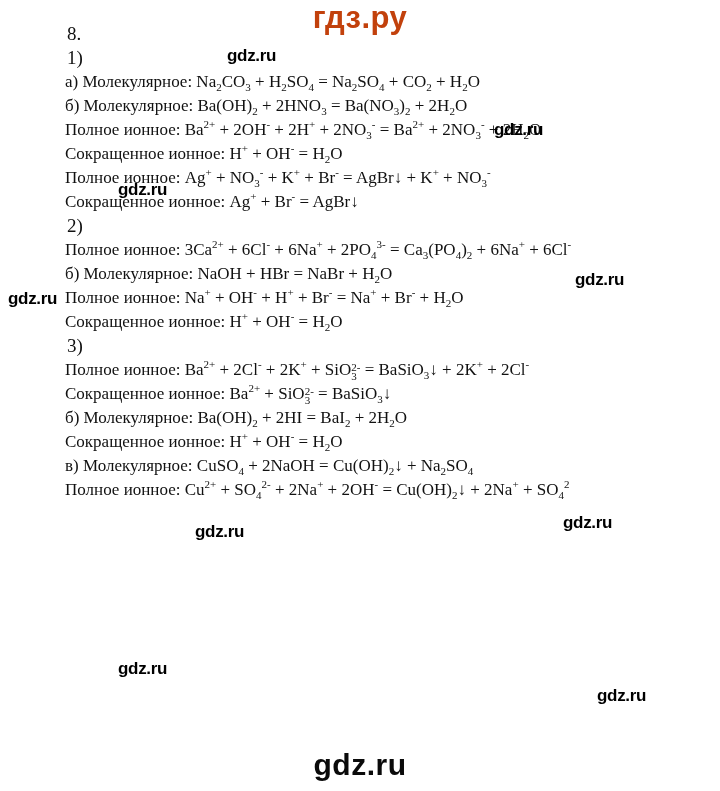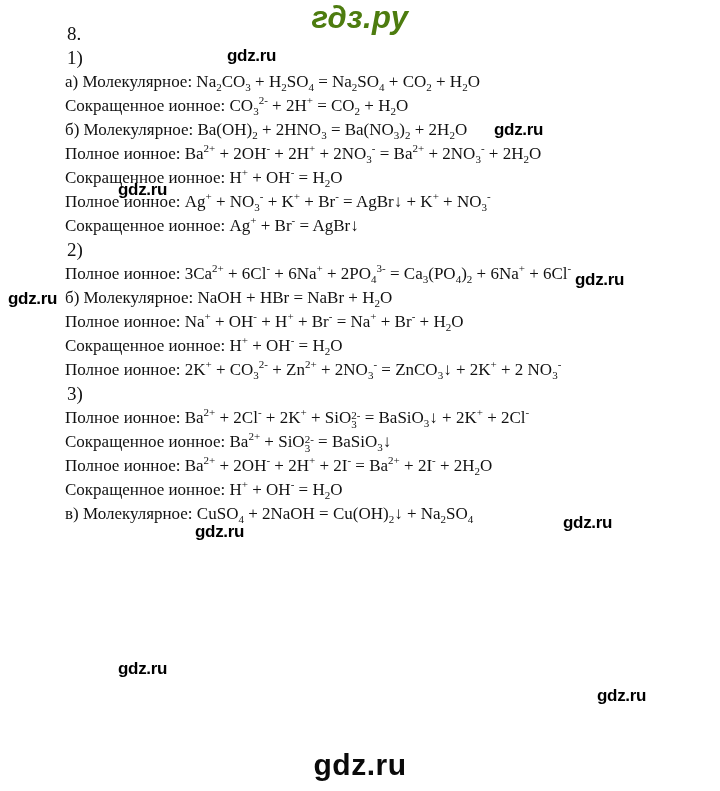--- a/index.html
+++ b/index.html
@@ -9,23 +9,22 @@
     background:#ffffff;
     color:#111;
     overflow:hidden;
     font-family:"Liberation Serif", serif;
   }
   .site-header{
     position:absolute;top:1px;left:0;width:100%;
     text-align:center;
     font-family:"Liberation Sans", sans-serif;
     font-weight:bold;font-size:31px;line-height:34px;
-    color:#4d7c0f;
+    color:#c2410c;
     letter-spacing:0.5px;
-    font-style:italic;
   }
   .site-footer{
     position:absolute;top:748px;left:0;width:100%;
     text-align:center;
     font-family:"Liberation Sans", sans-serif;
     font-weight:bold;font-size:30px;line-height:34px;
     color:#0a0a0a;
     letter-spacing:0.5px;
   }
   .content{
@@ -64,38 +63,37 @@
 
 <div class="page">
 
   <div class="site-header">гдз.ру</div>
 
   <div class="content">
     <div class="row problem-number">8.</div>
     <div id="sections">
         <div class="row section-number">1)</div>
         <div class="row eq">а) Молекулярное: Na<sub>2</sub>CO<sub>3</sub> + H<sub>2</sub>SO<sub>4</sub> = Na<sub>2</sub>SO<sub>4</sub> + CO<sub>2</sub> + H<sub>2</sub>O</div>
-        <div class="row eq">Сокращенное ионное: CO<sub>3</sub><sup>2-</sup> + 2H<sup>+</sup> = CO<sub>2</sub> + H<sub>2</sub>O</div>
         <div class="row eq">б) Молекулярное: Ba(OH)<sub>2</sub> + 2HNO<sub>3</sub> = Ba(NO<sub>3</sub>)<sub>2</sub> + 2H<sub>2</sub>O</div>
         <div class="row eq">Полное ионное: Ba<sup>2+</sup> + 2OH<sup>-</sup> + 2H<sup>+</sup> + 2NO<sub>3</sub><sup>-</sup> = Ba<sup>2+</sup> + 2NO<sub>3</sub><sup>-</sup> + 2H<sub>2</sub>O</div>
         <div class="row eq">Сокращенное ионное: H<sup>+</sup> + OH<sup>-</sup> = H<sub>2</sub>O</div>
         <div class="row eq">Полное ионное: Ag<sup>+</sup> + NO<sub>3</sub><sup>-</sup> + K<sup>+</sup> + Br<sup>-</sup> = AgBr↓ + K<sup>+</sup> + NO<sub>3</sub><sup>-</sup></div>
         <div class="row eq">Сокращенное ионное: Ag<sup>+</sup> + Br<sup>-</sup> = AgBr↓</div>
         <div class="row section-number">2)</div>
         <div class="row eq">Полное ионное: 3Ca<sup>2+</sup> + 6Cl<sup>-</sup> + 6Na<sup>+</sup> + 2PO<sub>4</sub><sup>3-</sup> = Ca<sub>3</sub>(PO<sub>4</sub>)<sub>2</sub> + 6Na<sup>+</sup> + 6Cl<sup>-</sup></div>
         <div class="row eq">б) Молекулярное: NaOH + HBr = NaBr + H<sub>2</sub>O</div>
         <div class="row eq">Полное ионное: Na<sup>+</sup> + OH<sup>-</sup> + H<sup>+</sup> + Br<sup>-</sup> = Na<sup>+</sup> + Br<sup>-</sup> + H<sub>2</sub>O</div>
         <div class="row eq">Сокращенное ионное: H<sup>+</sup> + OH<sup>-</sup> = H<sub>2</sub>O</div>
-        <div class="row eq">Полное ионное: 2K<sup>+</sup> + CO<sub>3</sub><sup>2-</sup> + Zn<sup>2+</sup> + 2NO<sub>3</sub><sup>-</sup> = ZnCO<sub>3</sub>↓ + 2K<sup>+</sup> + 2 NO<sub>3</sub><sup>-</sup></div>
         <div class="row section-number">3)</div>
         <div class="row eq">Полное ионное: Ba<sup>2+</sup> + 2Cl<sup>-</sup> + 2K<sup>+</sup> + SiO<span class="stk"><span class="s-sup">2-</span><span class="s-sub">3</span></span> = BaSiO<sub>3</sub>↓ + 2K<sup>+</sup> + 2Cl<sup>-</sup></div>
         <div class="row eq">Сокращенное ионное: Ba<sup>2+</sup> + SiO<span class="stk"><span class="s-sup">2-</span><span class="s-sub">3</span></span> = BaSiO<sub>3</sub>↓</div>
-        <div class="row eq">Полное ионное: Ba<sup>2+</sup> + 2OH<sup>-</sup> + 2H<sup>+</sup> + 2I<sup>-</sup> = Ba<sup>2+</sup> + 2I<sup>-</sup> + 2H<sub>2</sub>O</div>
+        <div class="row eq">б) Молекулярное: Ba(OH)<sub>2</sub> + 2HI = BaI<sub>2</sub> + 2H<sub>2</sub>O</div>
         <div class="row eq">Сокращенное ионное: H<sup>+</sup> + OH<sup>-</sup> = H<sub>2</sub>O</div>
         <div class="row eq">в) Молекулярное: CuSO<sub>4</sub> + 2NaOH = Cu(OH)<sub>2</sub>↓ + Na<sub>2</sub>SO<sub>4</sub></div>
+        <div class="row eq">Полное ионное: Cu<sup>2+</sup> + SO<sub>4</sub><sup>2-</sup> + 2Na<sup>+</sup> + 2OH<sup>-</sup> = Cu(OH)<sub>2</sub>↓ + 2Na<sup>+</sup> + SO<sub>4</sub><sup>2</sup></div>
       </div>
   </div>
 
   <div id="watermarks">
       <div class="wm" style="left: 227px; top: 47px;">gdz.ru</div>
       <div class="wm" style="left: 494px; top: 121px;">gdz.ru</div>
       <div class="wm" style="left: 118px; top: 181px;">gdz.ru</div>
       <div class="wm" style="left: 575px; top: 271px;">gdz.ru</div>
       <div class="wm" style="left: 8px; top: 290px;">gdz.ru</div>
       <div class="wm" style="left: 563px; top: 514px;">gdz.ru</div>

